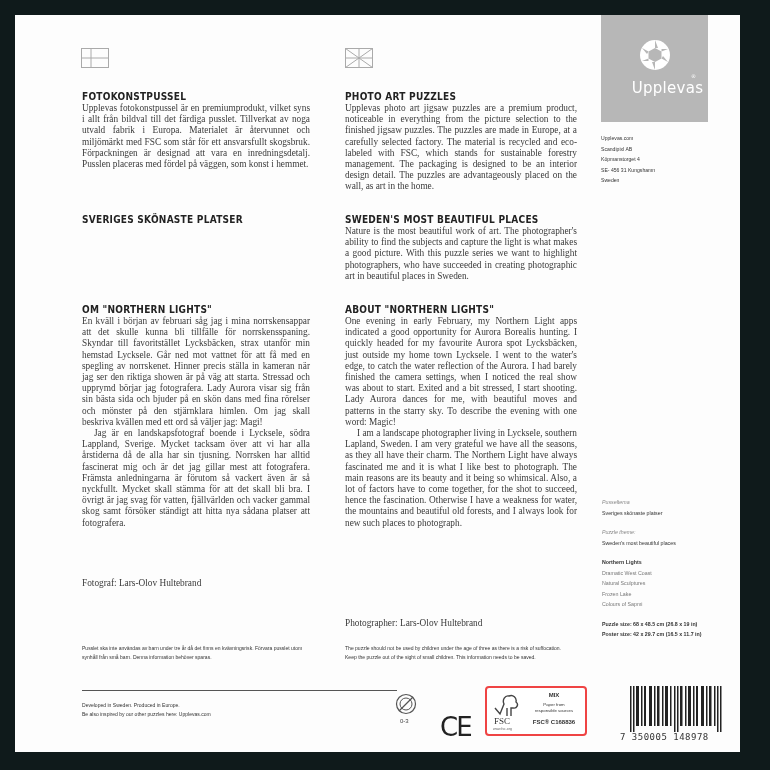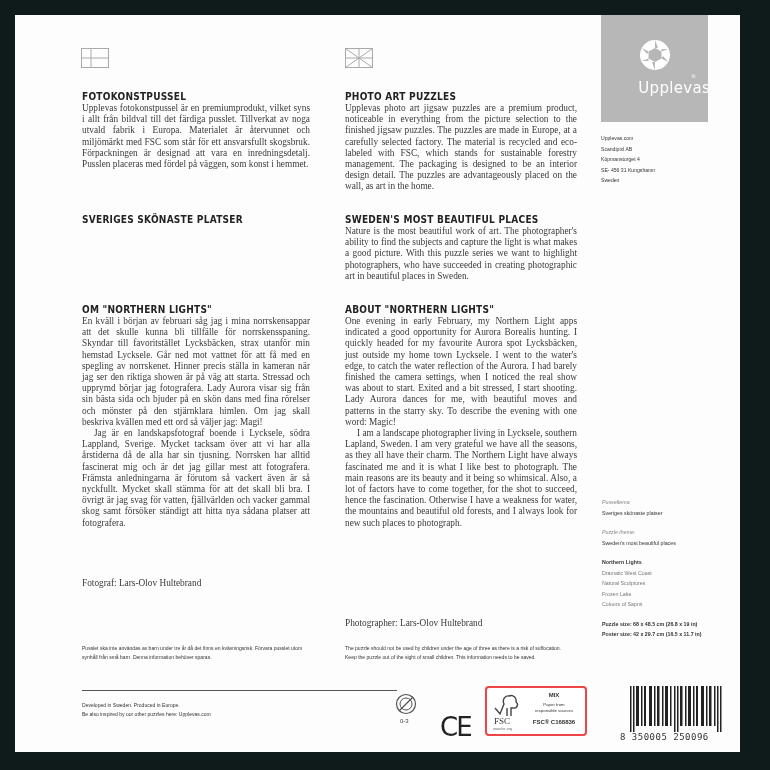--- a/index.html
+++ b/index.html
@@ -6,21 +6,21 @@
   body { width:770px; height:770px; background:#0f1a1b; position:relative; overflow:hidden; }
   .panel { position:absolute; left:15px; top:15px; width:725px; height:737px; background:#fdfdfd; }
   .icon-frame { position:absolute; top:33px; width:28px; height:20px; }
   .sec { position:absolute; }
   h2 { margin:0; font-family:"DejaVu Sans", sans-serif; font-weight:bold; font-size:11px; letter-spacing:0.3px; color:#222; transform:scaleX(0.82); transform-origin:left; white-space:nowrap; line-height:13px; }
   p.body { margin:0; font-family:"Liberation Serif", serif; font-size:9.3px; line-height:11.2px; color:#3a3a3a; text-align:justify; }
   p.indent { text-indent:12px; }
   .credit { font-family:"Liberation Serif", serif; font-size:9.3px; color:#3a3a3a; position:absolute; }
   .small { font-family:"Liberation Sans", sans-serif; font-size:5.6px; line-height:8.5px; color:#333; transform:scaleX(0.9); transform-origin:left; }
   .logo-box { position:absolute; left:601px; top:15px; width:107px; height:107px; background:#b7b7b7; }
-  .logo-text { position:absolute; left:2px; width:100%; top:64px; text-align:right; font-family:"DejaVu Sans", sans-serif; font-size:15px; color:#fff; letter-spacing:0.3px; }
+  .logo-text { position:absolute; left:13px; width:100%; top:64px; text-align:center; font-family:"DejaVu Sans", sans-serif; font-size:15px; color:#fff; letter-spacing:0.3px; }
   .addr { position:absolute; left:601px; top:133px; font-family:"Liberation Sans", sans-serif; font-size:6px; line-height:10.5px; color:#333; transform:scaleX(0.85); transform-origin:left; }
   .side { position:absolute; left:602px; font-family:"Liberation Sans", sans-serif; font-size:6px; line-height:10.5px; color:#333; transform:scaleX(0.88); transform-origin:left; white-space:nowrap; }
   .side .it { font-style:italic; color:#888; }
   .side .b { font-weight:bold; }
   .side .lt { color:#777; }
   .rule { position:absolute; height:1px; background:#555; }
   .barcode { position:absolute; left:620px; top:686px; width:104px; height:55px; }
   .bc-bars { position:absolute; left:10px; top:0; width:94px; height:46px; display:flex; }
   .bc-num { position:absolute; left:0; top:46px; font-family:"DejaVu Sans Mono", monospace; font-size:9px; color:#333; letter-spacing:0.5px; white-space:nowrap; }
   .fsc { position:absolute; left:485px; top:686px; width:98px; height:46px; border:2px solid #ef4444; border-radius:4px; background:#fff; }
@@ -180,14 +180,14 @@
           <rect x="66" y="0" width="2" height="40"></rect>
         <rect x="71" y="0" width="3" height="40"></rect>
           <rect x="76" y="0" width="1.5" height="40"></rect>
         <rect x="79" y="0" width="2.5" height="40"></rect>
           <rect x="84" y="0" width="1.5" height="40"></rect>
         <rect x="87" y="0" width="1.5" height="46"></rect>
           <rect x="90" y="0" width="1.5" height="46"></rect>
       </g>
     </svg>
   </div>
-  <div class="bc-num">8 350005 250096</div>
+  <div class="bc-num">7 350005 148978</div>
 </div>
 
 </body></html>

